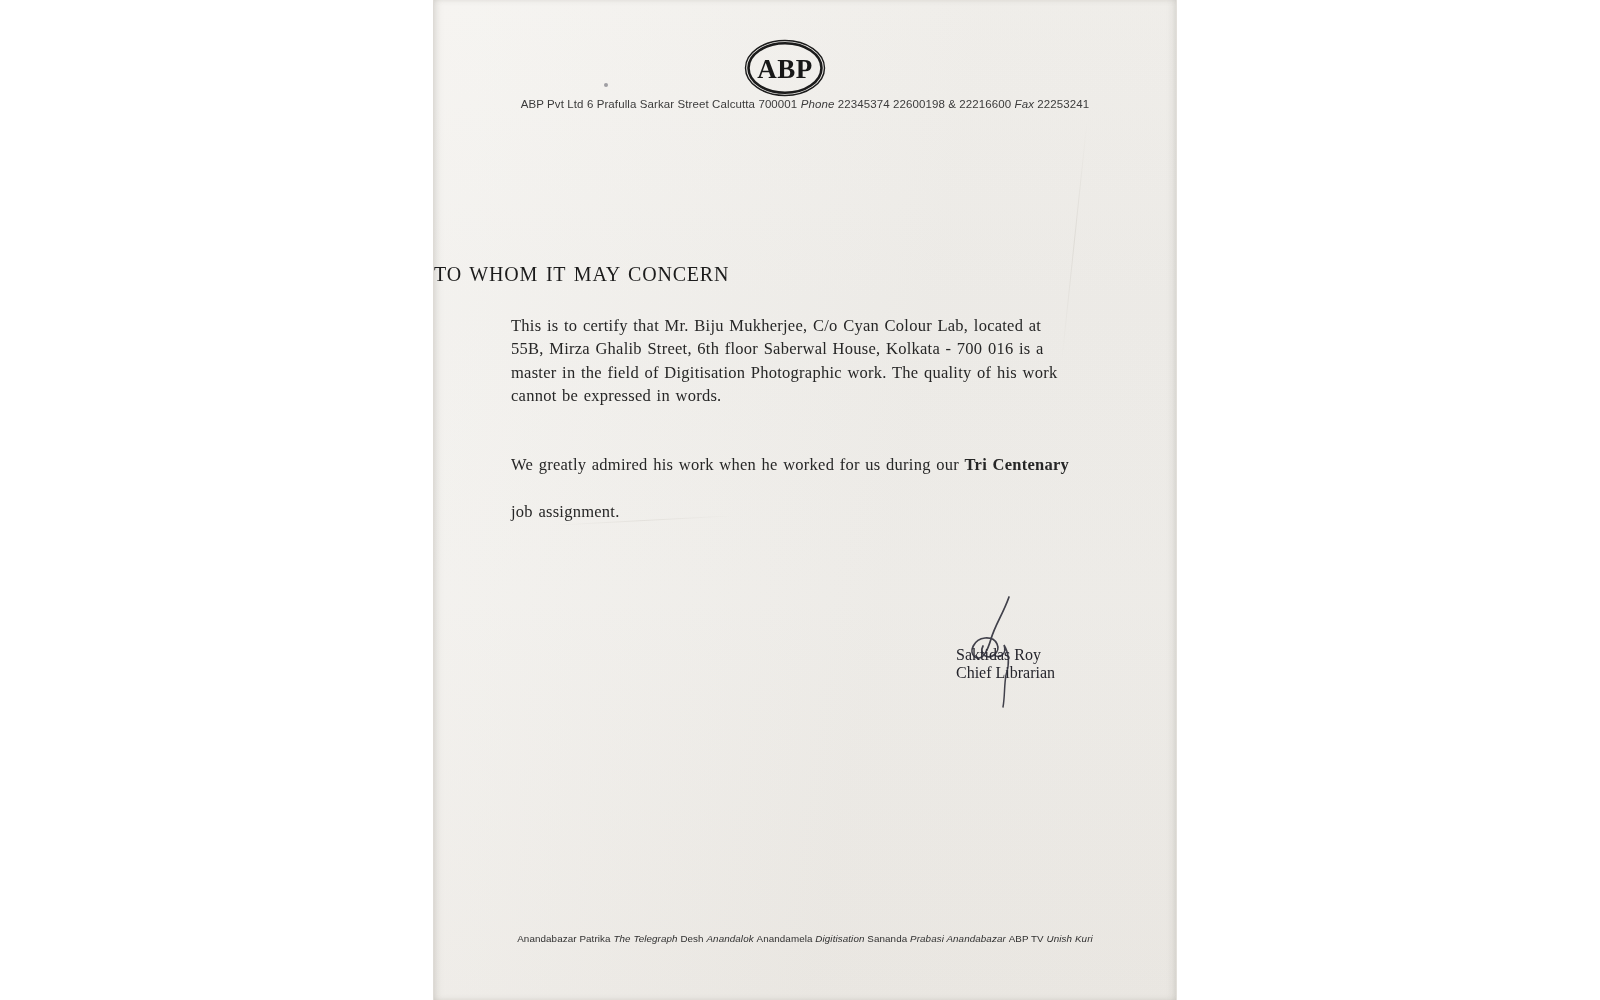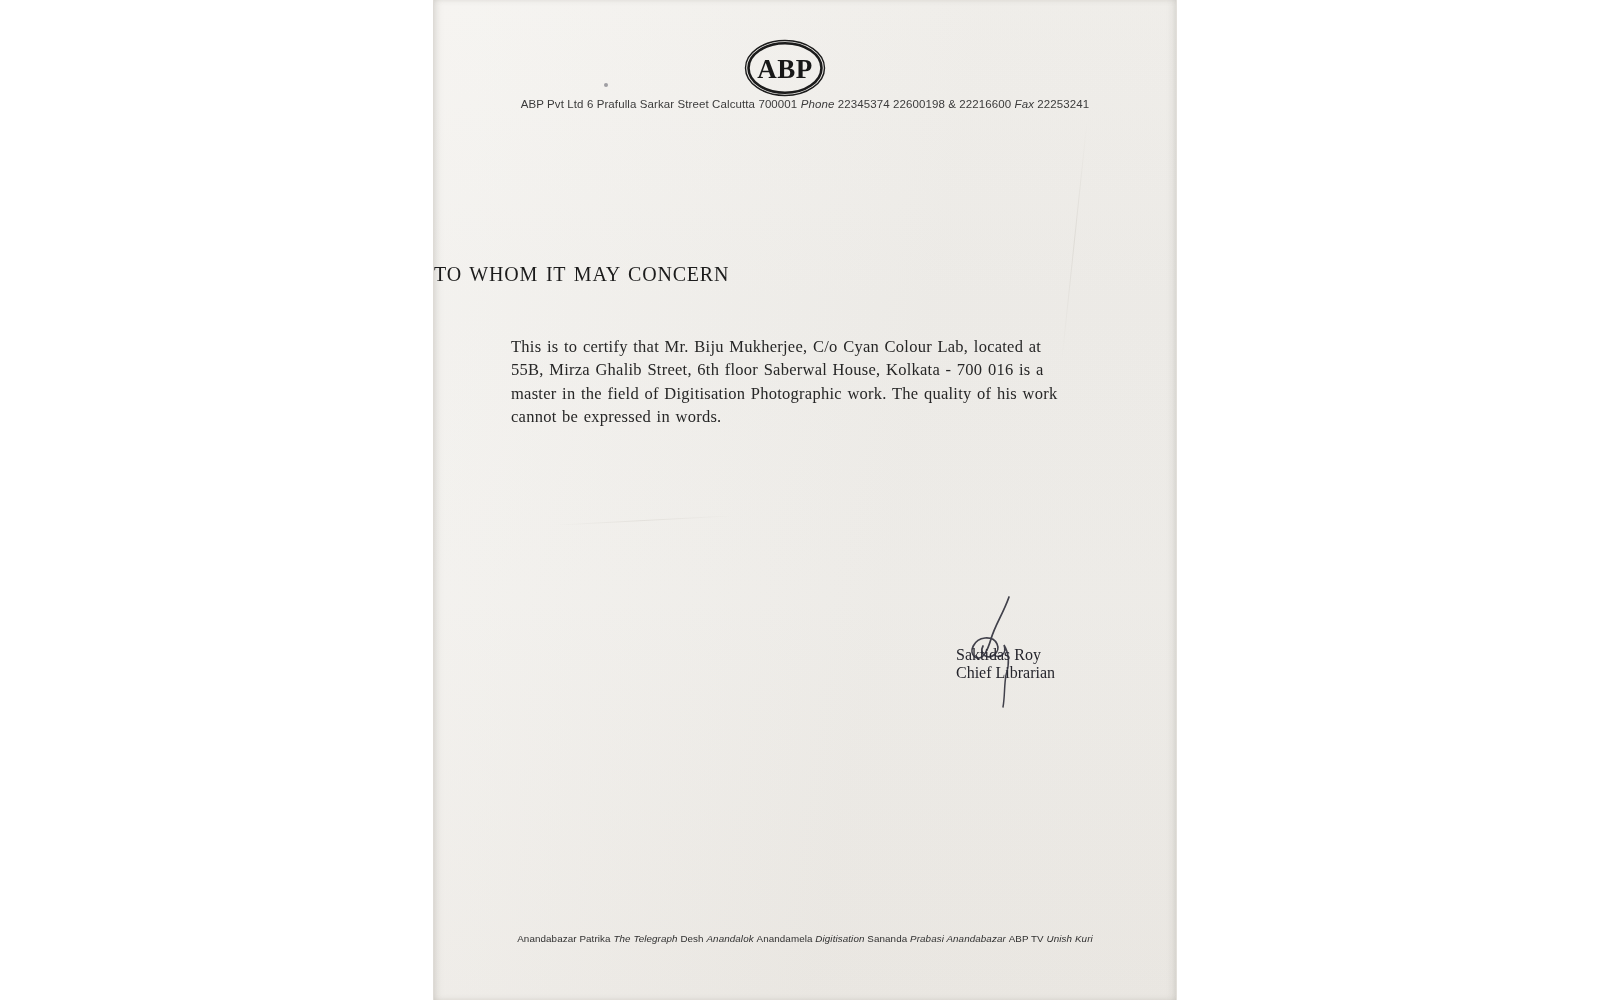--- a/index.html
+++ b/index.html
@@ -62,21 +62,20 @@
     text-align: left;
     font-size: 20px; letter-spacing: 0.8px; word-spacing: 2px;
     color: #1c1c1c;
   }
   .body-par {
     position: absolute; left: 77px; width: 552px;
     font-size: 16.5px; line-height: 23.4px;
     letter-spacing: 0.25px; word-spacing: 1.2px;
     color: #262626;
     white-space: pre-line;
-    margin-top: 21px;
   }
   .p1 { top: 314px; }
   .p2 { top: 430px; }
   .p3 { top: 499px; }
   .p2 .line { white-space: nowrap; }
   .bold { font-weight: bold; }
   .sig-block {
     position: absolute; left: 522px; top: 646px;
     font-size: 16px; line-height: 17.5px; color: #25252c;
     z-index: 1;
@@ -117,20 +116,24 @@
       <span>ABP Pvt Ltd 6 Prafulla Sarkar Street Calcutta 700001 </span><span class="it">Phone </span><span>22345374 22600198 &amp; 22216600 </span><span class="it">Fax </span><span>22253241</span>
     </div>
 
     <div class="heading">TO WHOM IT MAY CONCERN</div>
 
     <div class="body-par p1">This is to certify that Mr. Biju Mukherjee, C/o Cyan Colour Lab, located at
 55B, Mirza Ghalib Street, 6th floor Saberwal House, Kolkata - 700 016 is a
 master in the field of Digitisation Photographic work. The quality of his work
 cannot be expressed in words.</div>
 
+    <div class="body-par p2">
+      <div class="line"><span>We greatly admired his work when he worked for us during our </span><span class="bold">Tri Centenary</span></div>
+      <div class="line">job assignment.</div>
+    </div>
 
 
     <svg class="sig-svg" viewBox="0 0 66 116">
       <path d="M55 3 C49 20 41 31 37 45 C34 55 29 68 21 63 C14 58 20 45 31 44 C43 43 48 55 40 61 C33 66 25 60 29 52" fill="none" stroke="#2a2a36" stroke-width="1.7" stroke-linecap="round"></path>
       <path d="M40 61 C46 65 53 60 50 51 C56 61 55 72 52 81 C50 92 51 102 49 113" fill="none" stroke="#2a2a36" stroke-width="1.5" stroke-linecap="round"></path>
     </svg>
 
     <div class="sig-block">
       <div>Saktidas Roy</div>
       <div>Chief Librarian</div>

